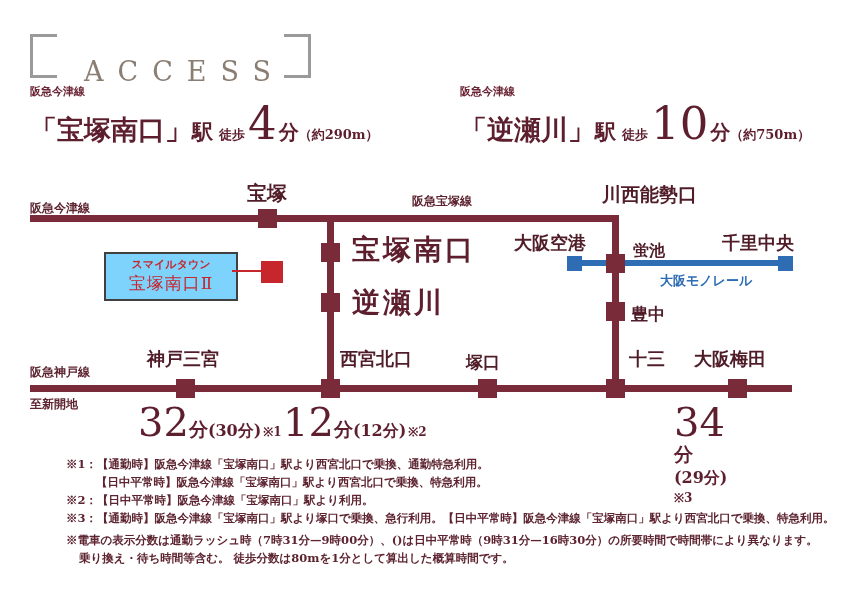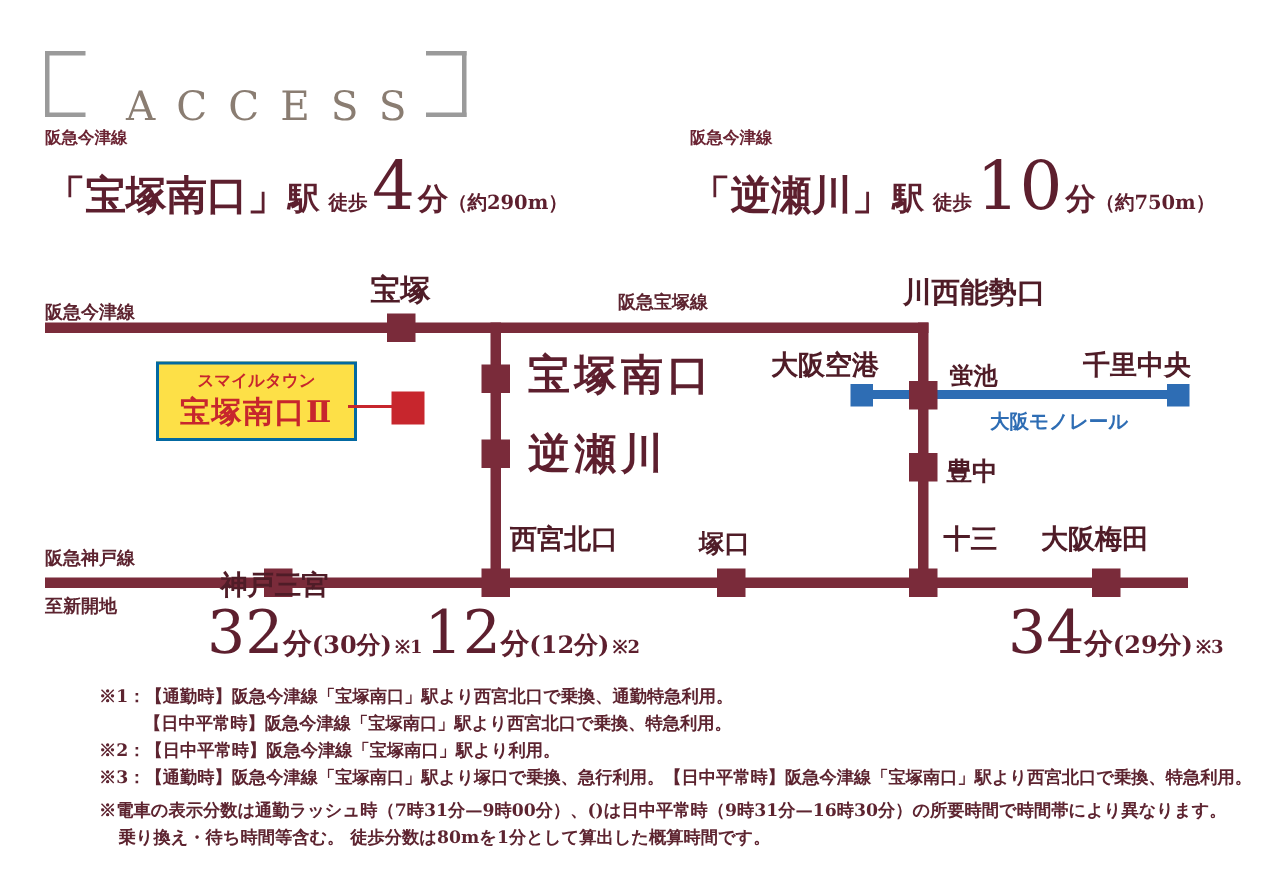--- a/index.html
+++ b/index.html
@@ -29,26 +29,26 @@
   .hline,.vline { position:absolute; background:#7a2b3a; }
   .mline { position:absolute; background:#2e6db4; }
   .sq { position:absolute; width:19px; height:19px; background:#7a2b3a; }
   .msq { position:absolute; width:15px; height:15px; background:#2e6db4; }
   .rsq { position:absolute; width:22px; height:22px; background:#c7262d; }
   .st { position:absolute; font-weight:bold; color:#4f1c27; white-space:nowrap; }
   .small-line-label { position:absolute; font-size:12px; font-weight:bold; color:#5d2430; white-space:nowrap; }
   .big-st { position:absolute; font-size:28px; font-weight:bold; letter-spacing:3px; color:#5d1f2e; white-space:nowrap; }
   .mono-label { position:absolute; font-size:13px; font-weight:bold; color:#2e6db4; white-space:nowrap; }
   .prop {
-    position:absolute; left:104px; top:241px; width:126px;
-    border:2px solid #0369a1; background:#fde047; color:#c7262d;
+    position:absolute; left:104px; top:252px; width:126px;
+    border:2px solid #404040; background:#7dd3fc; color:#c7262d;
     text-align:center; padding:3px 2px 4px;
   }
   .prop .p1 { font-size:11px; font-weight:bold; }
-  .prop .p2 { font-size:20px; font-weight:bold; letter-spacing:1px; }
+  .prop .p2 { font-size:17px; font-weight:normal; letter-spacing:1px; }
   .connector { position:absolute; left:232px; top:270px; width:30px; height:2px; background:#c7262d; }
   
   .time { position:absolute; display:flex; align-items:baseline; white-space:nowrap; color:#5d1f2e; }
   .time .n { font-size:40px; font-weight:500; line-height:1; }
   .time .u { font-size:19px; font-weight:bold; }
   .time .a { font-size:16px; font-weight:bold; }
   .time .note { font-size:12px; font-weight:bold; margin-left:2px; }
   
   .foot { position:absolute; left:30px; top:455px; width:800px; font-size:11.5px; font-weight:bold; color:#5d2430;margin-left:36px; }
   .foot div { line-height:18px; white-space:nowrap; }
@@ -115,21 +115,21 @@
   <div class="msq" style="left:778px; top:256px;"></div>
 
   <div class="st" style="left:247px; top:180px; font-size:20px;">宝塚</div>
   <div class="st" style="left:602px; top:182px; font-size:19px;">川西能勢口</div>
   <div class="st" style="left:514px; top:231px; font-size:18px;text-align:right;">大阪空港</div>
   <div class="st" style="left:633px; top:241px; font-size:16px;">蛍池</div>
   <div class="st" style="left:722px; top:231px; font-size:18px;">千里中央</div>
   <div class="st" style="left:631px; top:303px; font-size:17px;">豊中</div>
   <div class="big-st" style="left:352px; top:284px;">逆瀬川</div>
   <div class="big-st" style="left:352px; top:231px;">宝塚南口</div>
-  <div class="st" style="left:147px; top:347px; font-size:18px;margin-top:31px;">神戸三宮</div>
+  <div class="st" style="left:147px; top:347px; font-size:18px;">神戸三宮</div>
   <div class="st" style="left:340px; top:347px; font-size:18px;">西宮北口</div>
   <div class="st" style="left:466px; top:351px; font-size:17px;">塚口</div>
   <div class="st" style="left:629px; top:347px; font-size:18px;">十三</div>
   <div class="st" style="left:694px; top:347px; font-size:18px;">大阪梅田</div>
 
   <div class="prop">
     <div class="p1">スマイルタウン</div>
     <div class="p2">宝塚南口Ⅱ</div>
   </div>
   <div class="connector"></div>
@@ -140,21 +140,21 @@
       <span class="u">分</span>
       <span class="a">(30分)</span>
       <span class="note">※1</span>
   </div>
   <div class="time" style="left:283px; top:402px;">
     <span class="n">12</span>
       <span class="u">分</span>
       <span class="a">(12分)</span>
       <span class="note">※2</span>
   </div>
-  <div class="time" style="left:672px; top:402px;">
+  <div class="time" style="left:672px; top:402px;flex-direction:column;">
     <span class="n">34</span>
       <span class="u">分</span>
       <span class="a">(29分)</span>
       <span class="note">※3</span>
   </div>
 
   <div class="foot">
     <div>※1：【通勤時】阪急今津線「宝塚南口」駅より西宮北口で乗換、通勤特急利用。</div>
     <div class="indent1">【日中平常時】阪急今津線「宝塚南口」駅より西宮北口で乗換、特急利用。</div>
     <div>※2：【日中平常時】阪急今津線「宝塚南口」駅より利用。</div>

